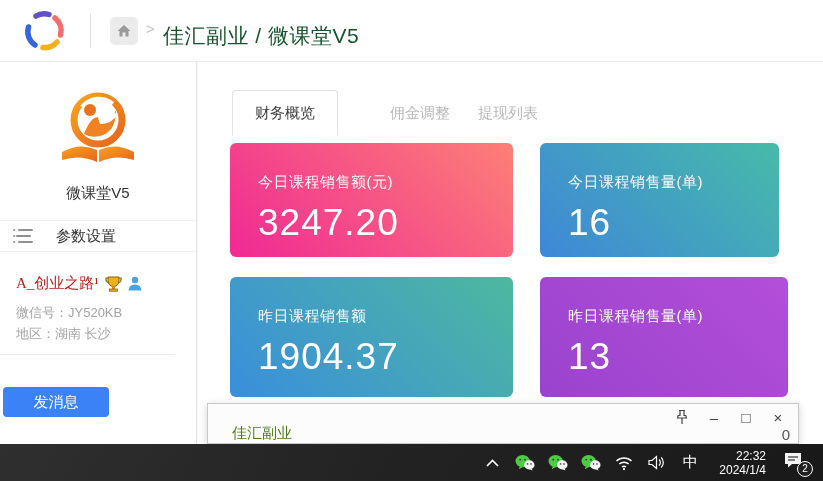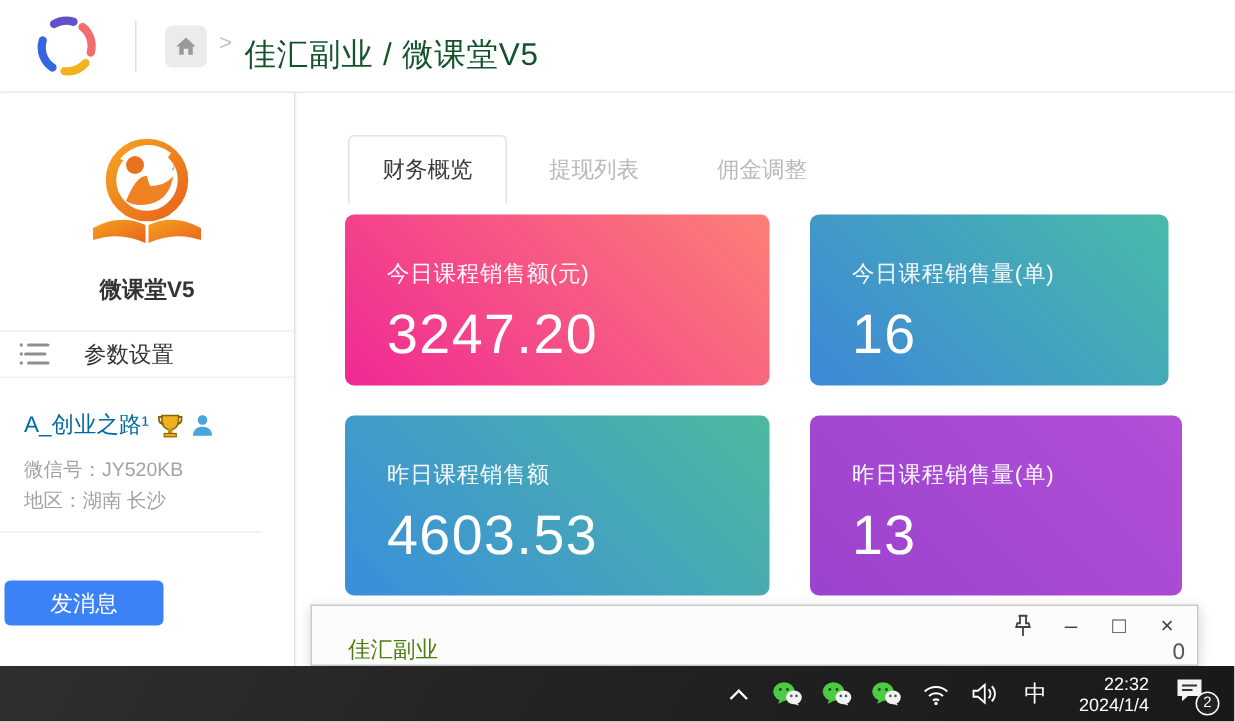--- a/index.html
+++ b/index.html
@@ -15,28 +15,28 @@
   .home-btn { position:absolute; left:110px; top:17px; width:28px; height:28px;
     background:#ebebeb; border-radius:5px; display:flex; align-items:center; justify-content:center; }
   .crumb-chevron { position:absolute; left:146px; top:20px; color:#c2c2c2; font-size:15px; }
   .crumb-text { position:absolute; left:163px; top:22px; color:#14532d; font-size:21px; letter-spacing:0.5px; }
 
   
   .sidebar { position:absolute; top:62px; left:0; width:197px; height:382px;
     background:#fff; border-right:1px solid #e4e4e4; box-shadow:2px 0 4px rgba(0,0,0,0.03); }
   .side-logo { position:absolute; top:26px; left:50%; transform:translateX(-50%); }
   .side-appname { position:absolute; top:122px; width:100%; text-align:center;
-    color:#333; font-size:15px;font-weight:bold; }
+    color:#333; font-size:15px; }
   .side-menu-item { position:absolute; top:158px; left:0; width:100%; height:32px;
     border-top:1px solid #efefef; border-bottom:1px solid #efefef;
     display:flex; align-items:center; padding-left:12px; cursor:pointer; }
   .side-menu-item .mi-label { margin-left:22px; color:#333; font-size:15px; }
   .user-block { position:absolute; top:212px; left:16px; right:10px; }
   .user-name-row { display:flex; align-items:center; gap:6px; }
-  .user-name { color:#0369a1; font-size:15px; }
+  .user-name { color:#b91c1c; font-size:15px;font-family:Liberation Serif, serif; }
   .user-info { margin-top:9px; color:#a3a3a3; font-size:13px; line-height:21px; }
   .side-divider { position:absolute; top:292px; left:0; width:175px; height:1px; background:#ededed; }
   .send-msg-btn { position:absolute; top:325px; left:3px; width:106px; height:30px;
     background:#3b82f6; border:none; border-radius:4px; color:#fff; font-size:15px;
     font-family:inherit; cursor:pointer; }
 
   
   .main { position:absolute; top:62px; left:198px; right:0; bottom:37px; background:#fff; }
   .tab-row { position:absolute; top:28px; left:34px; height:46px; display:flex; align-items:center; }
   .tab { font-size:15px; color:#b9b9b9; cursor:pointer; padding:0 26px; height:46px;
@@ -148,35 +148,35 @@
       <div class="user-info">微信号：JY520KB</div>
       <div class="user-info" style="margin-top:0;">地区：湖南 长沙</div>
     </div>
     <div class="side-divider"></div>
     <button class="send-msg-btn">发消息</button>
   </div>
 
   <div class="main">
     <div class="tab-row">
       <div class="tab active">财务概览</div>
+      <div class="tab t3">佣金调整</div>
       <div class="tab t2">提现列表</div>
-      <div class="tab t3">佣金调整</div>
     </div>
 
     <div class="card card1" style="background: linear-gradient(45deg, rgb(240, 41, 148), rgb(252, 128, 118));">
       <div class="c-label">今日课程销售额(元)</div>
       <div class="c-value">3247.20</div>
     </div>
     <div class="card card2" style="background: linear-gradient(45deg, rgb(62, 135, 216), rgb(71, 187, 168));">
       <div class="c-label">今日课程销售量(单)</div>
       <div class="c-value">16</div>
     </div>
     <div class="card card3" style="background: linear-gradient(45deg, rgb(58, 142, 220), rgb(78, 184, 158));">
       <div class="c-label">昨日课程销售额</div>
-      <div class="c-value">4603.53</div>
+      <div class="c-value">1904.37</div>
     </div>
     <div class="card card4" style="background: linear-gradient(45deg, rgb(154, 67, 206), rgb(179, 78, 216));">
       <div class="c-label">昨日课程销售量(单)</div>
       <div class="c-value">13</div>
     </div>
   </div>
 
   <div class="ovl-win">
     <div class="ovl-title">佳汇副业</div>
     <div class="ovl-controls">

